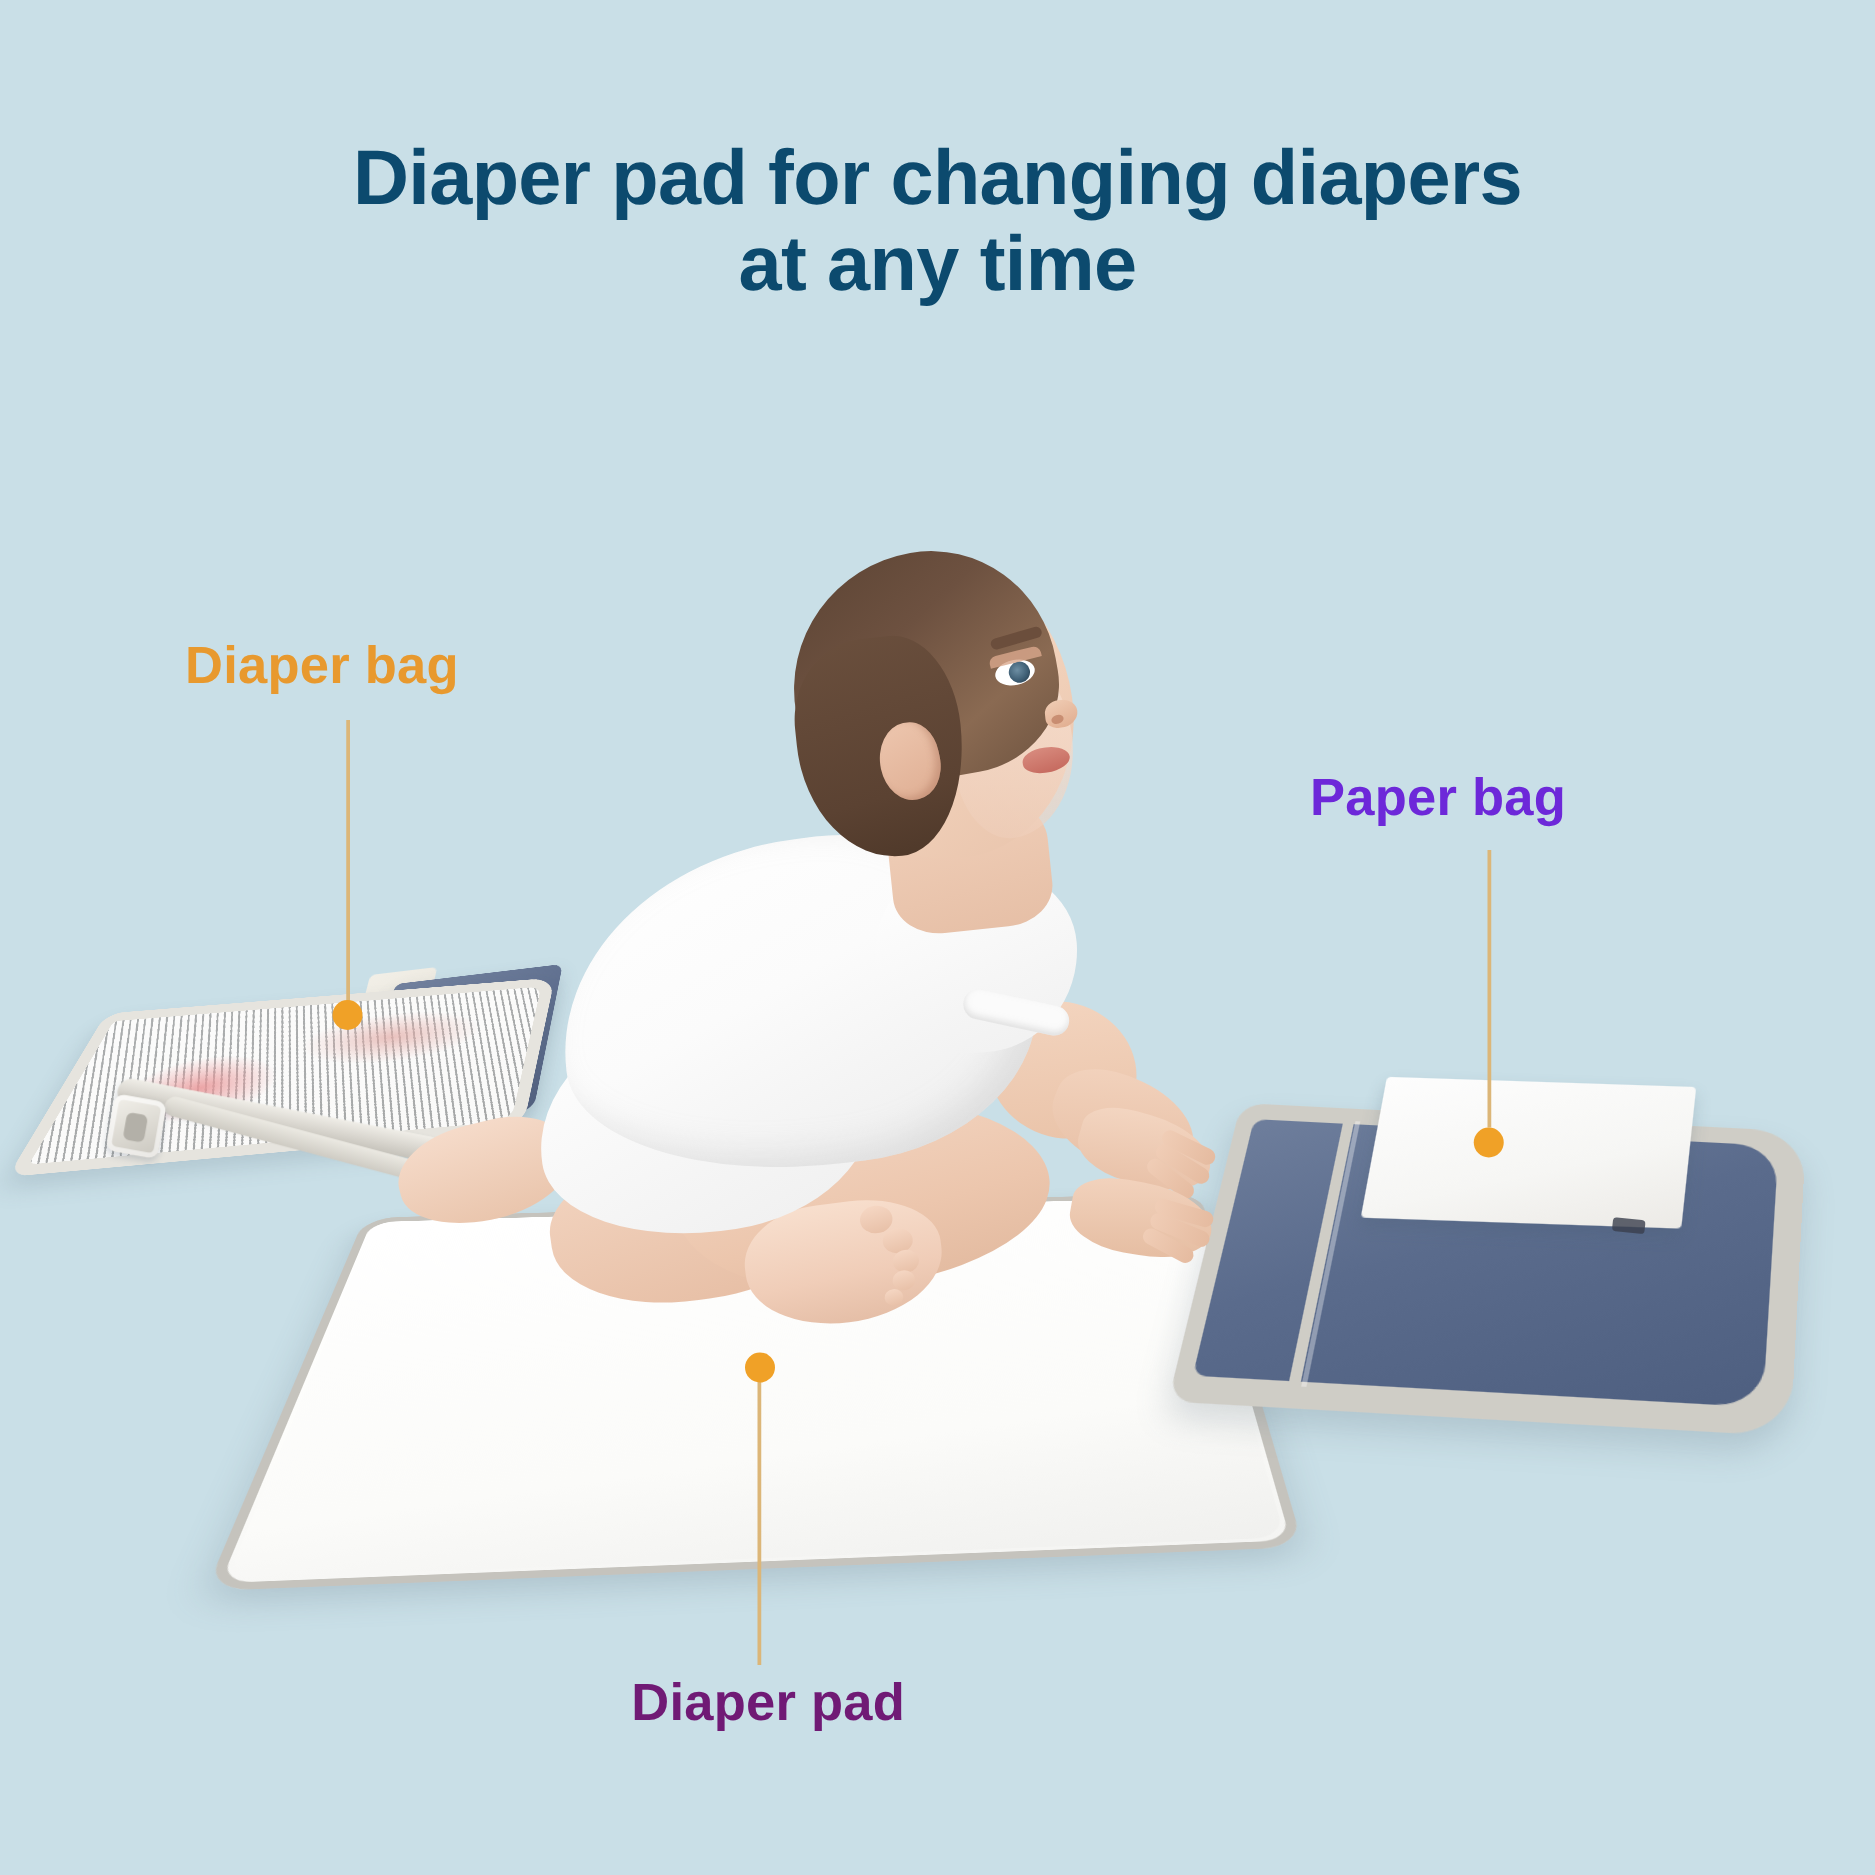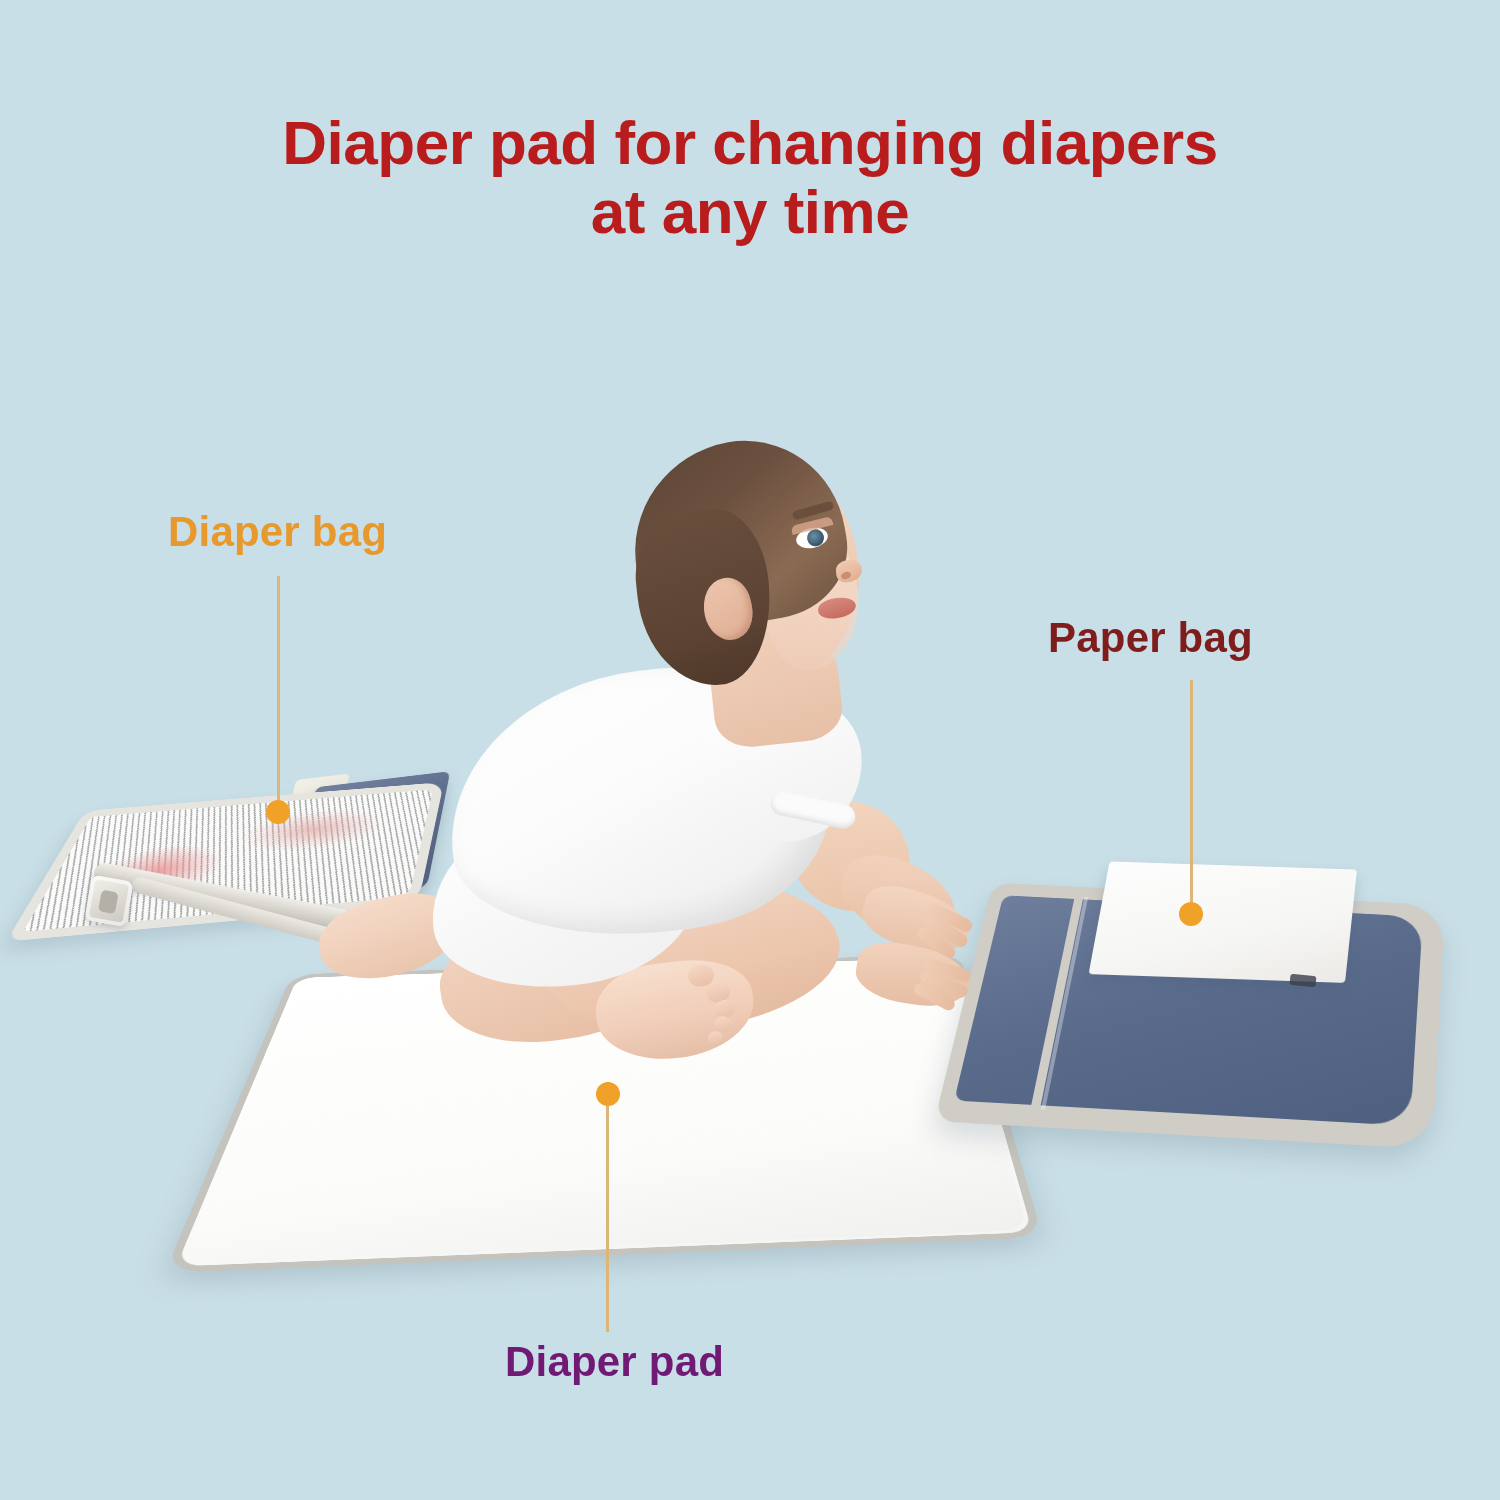--- a/index.html
+++ b/index.html
@@ -469,21 +469,21 @@
     height: 24px;
     background: #f0a127;
     border-radius: 50%;
   }
 </style>
 </head>
 <body>
 
 <div id="stage" style="background: rgb(201, 223, 231);">
 
-  <div id="title" style="color: #b91c1c;">
+  <div id="title" style="color: #0c4a6e;">
     <span class="tline">Diaper pad for changing diapers</span>
     <span class="tline">at any time</span>
   </div>
 
   <div id="photo">
 
     <div class="left-cream"></div>
     <div class="left-blue"></div>
 
     <div class="mesh-bag">
@@ -551,25 +551,25 @@
       <div class="b-eye">
         <div class="b-iris"></div>
       </div>
       <div class="b-eyelid"></div>
       <div class="b-nose"></div>
       <div class="b-nostril"></div>
       <div class="b-mouth"></div>
     </div>
   </div>
 
-  <div class="callout-label" style="left: 148px; top: 508px; color: rgb(232, 153, 46); margin-left: 20px;">Diaper bag</div>
+  <div class="callout-label" style="left: 148px; top: 508px; color: rgb(232, 153, 46);">Diaper bag</div>
   <div class="callout-line" style="left:277px;top:576px;height:236px;"></div>
   <div class="callout-dot" style="left:266px;top:800px;"></div>
 
-  <div class="callout-label" style="left: 1048px; top: 614px; color: #7f1d1d;">Paper bag</div>
+  <div class="callout-label" style="left: 1048px; top: 614px; color: #6d28d9;">Paper bag</div>
   <div class="callout-line" style="left:1190px;top:680px;height:222px;"></div>
   <div class="callout-dot" style="left:1179px;top:902px;"></div>
 
   <div class="callout-label" style="left: 505px; top: 1338px; color: #701a75;">Diaper pad</div>
   <div class="callout-line" style="left:606px;top:1102px;height:230px;"></div>
   <div class="callout-dot" style="left:596px;top:1082px;"></div>
 
 </div>
 
 </body></html>

